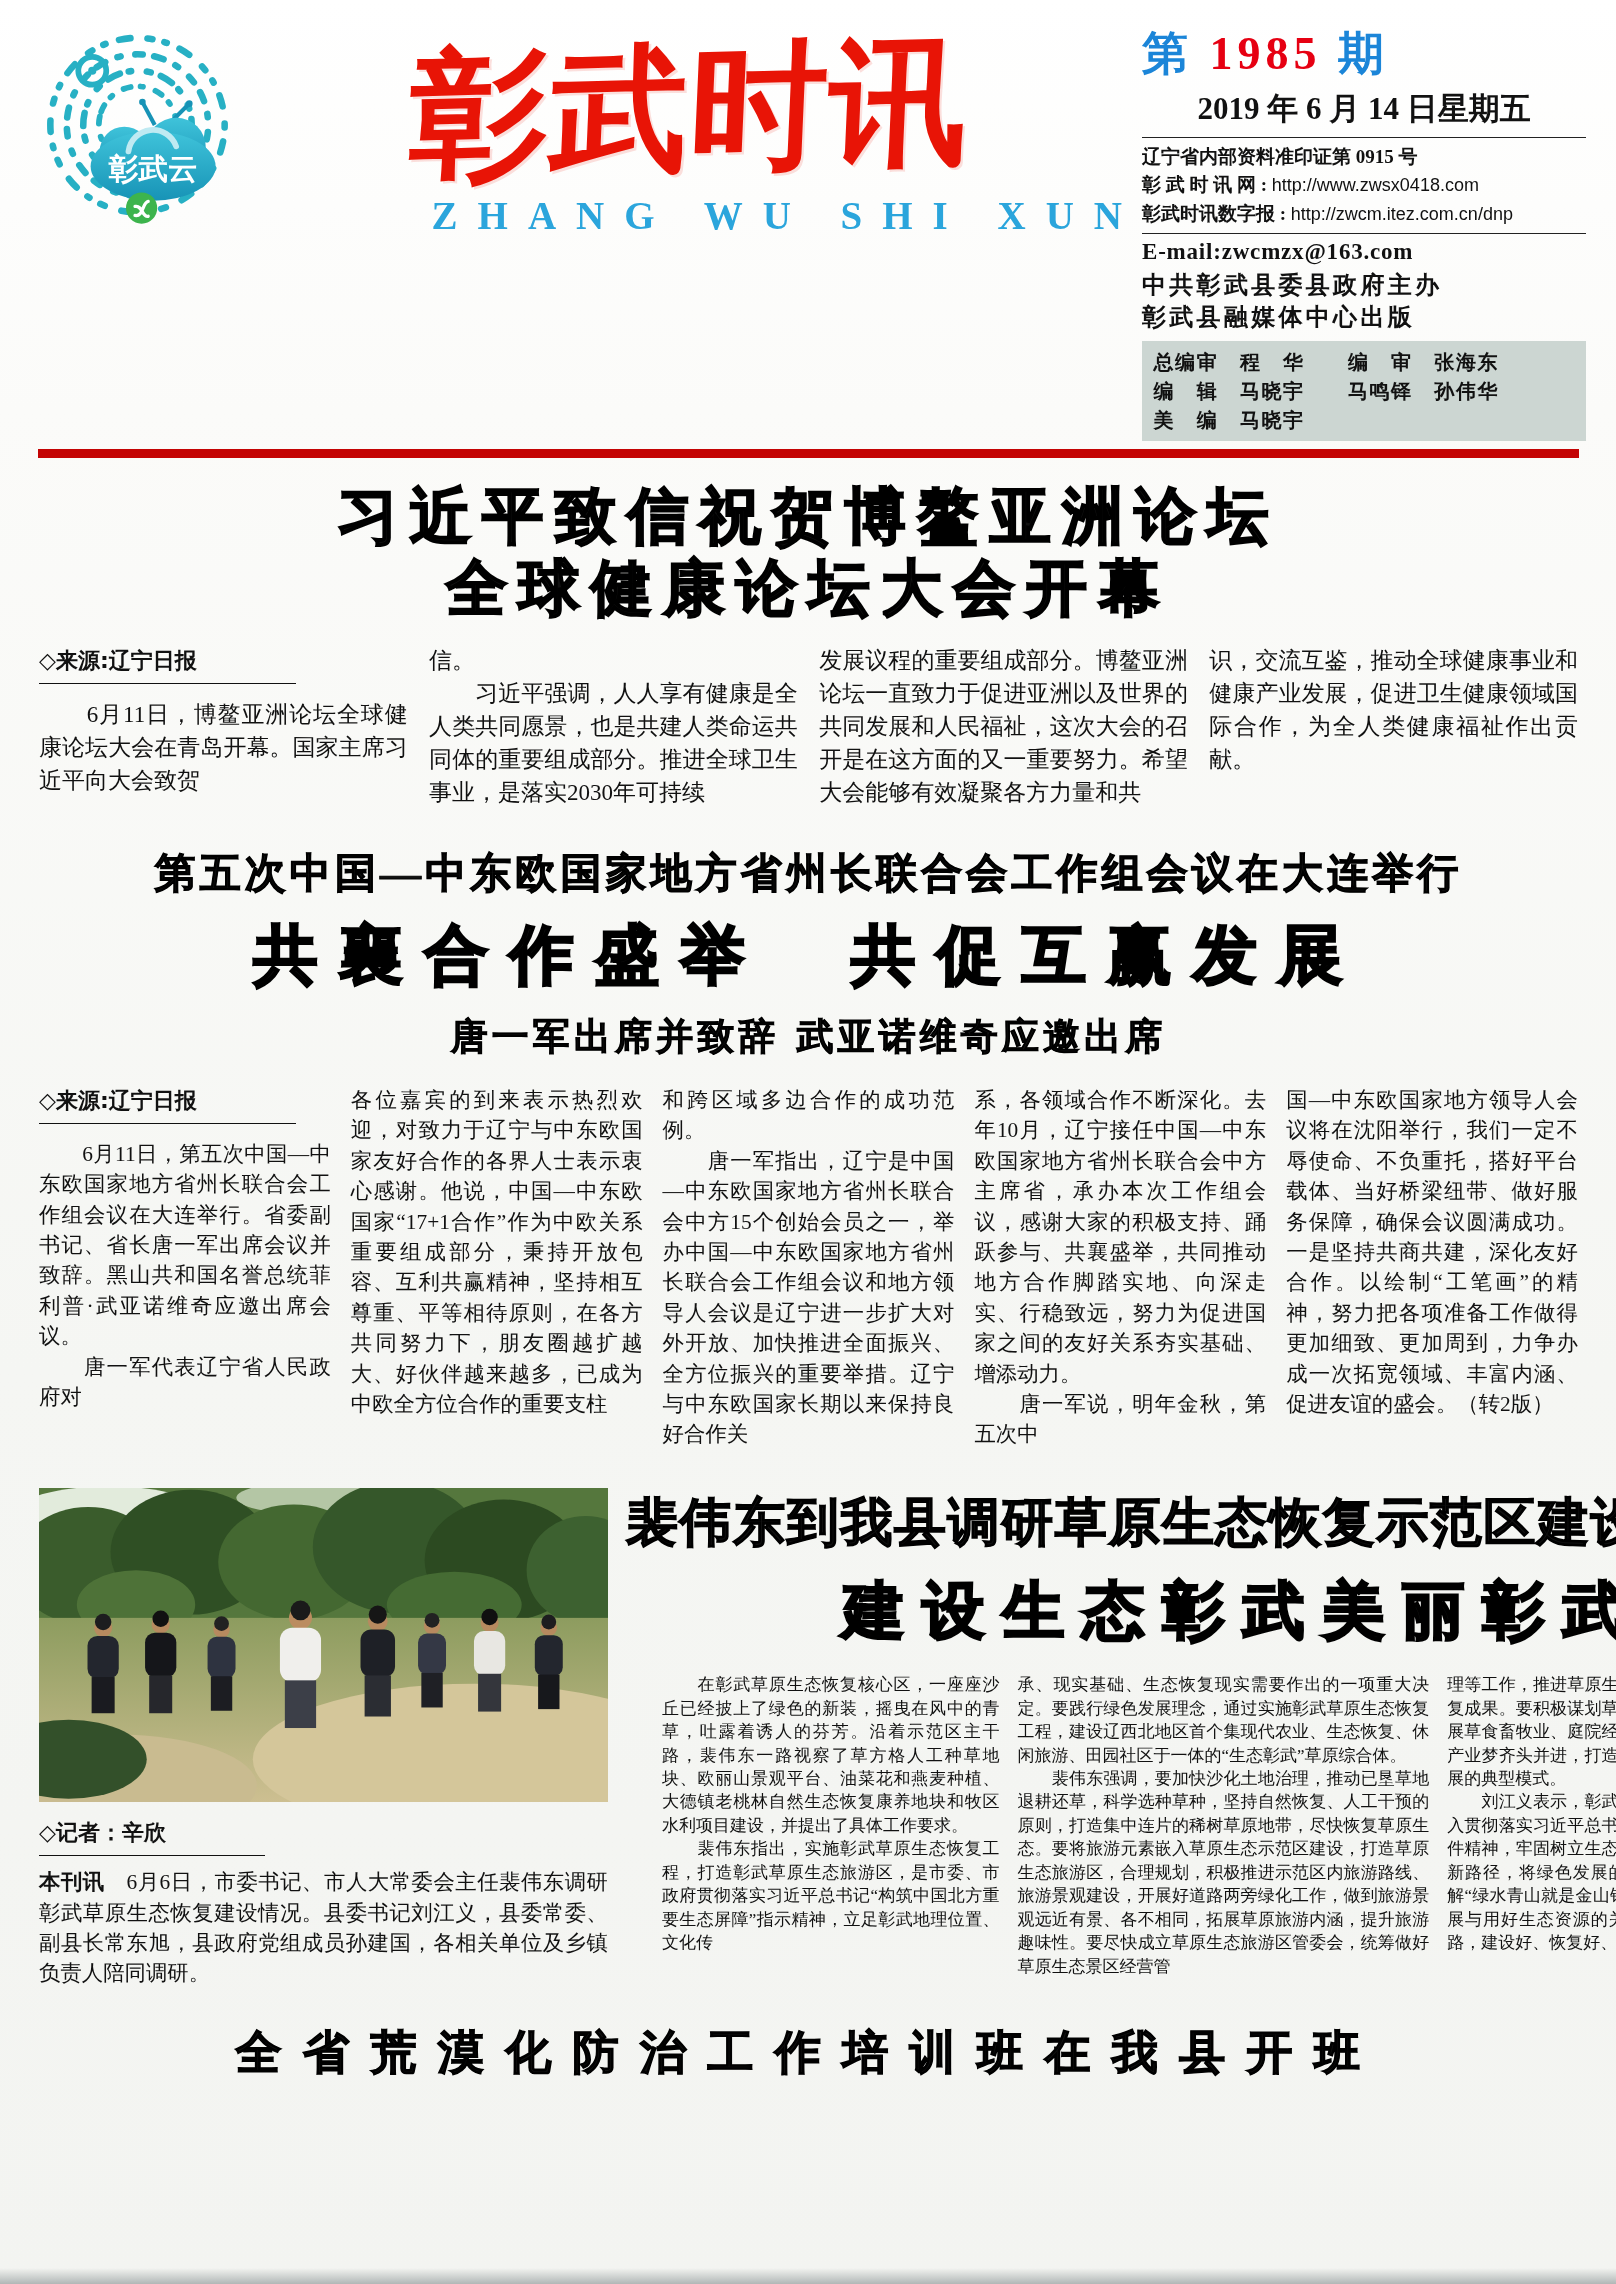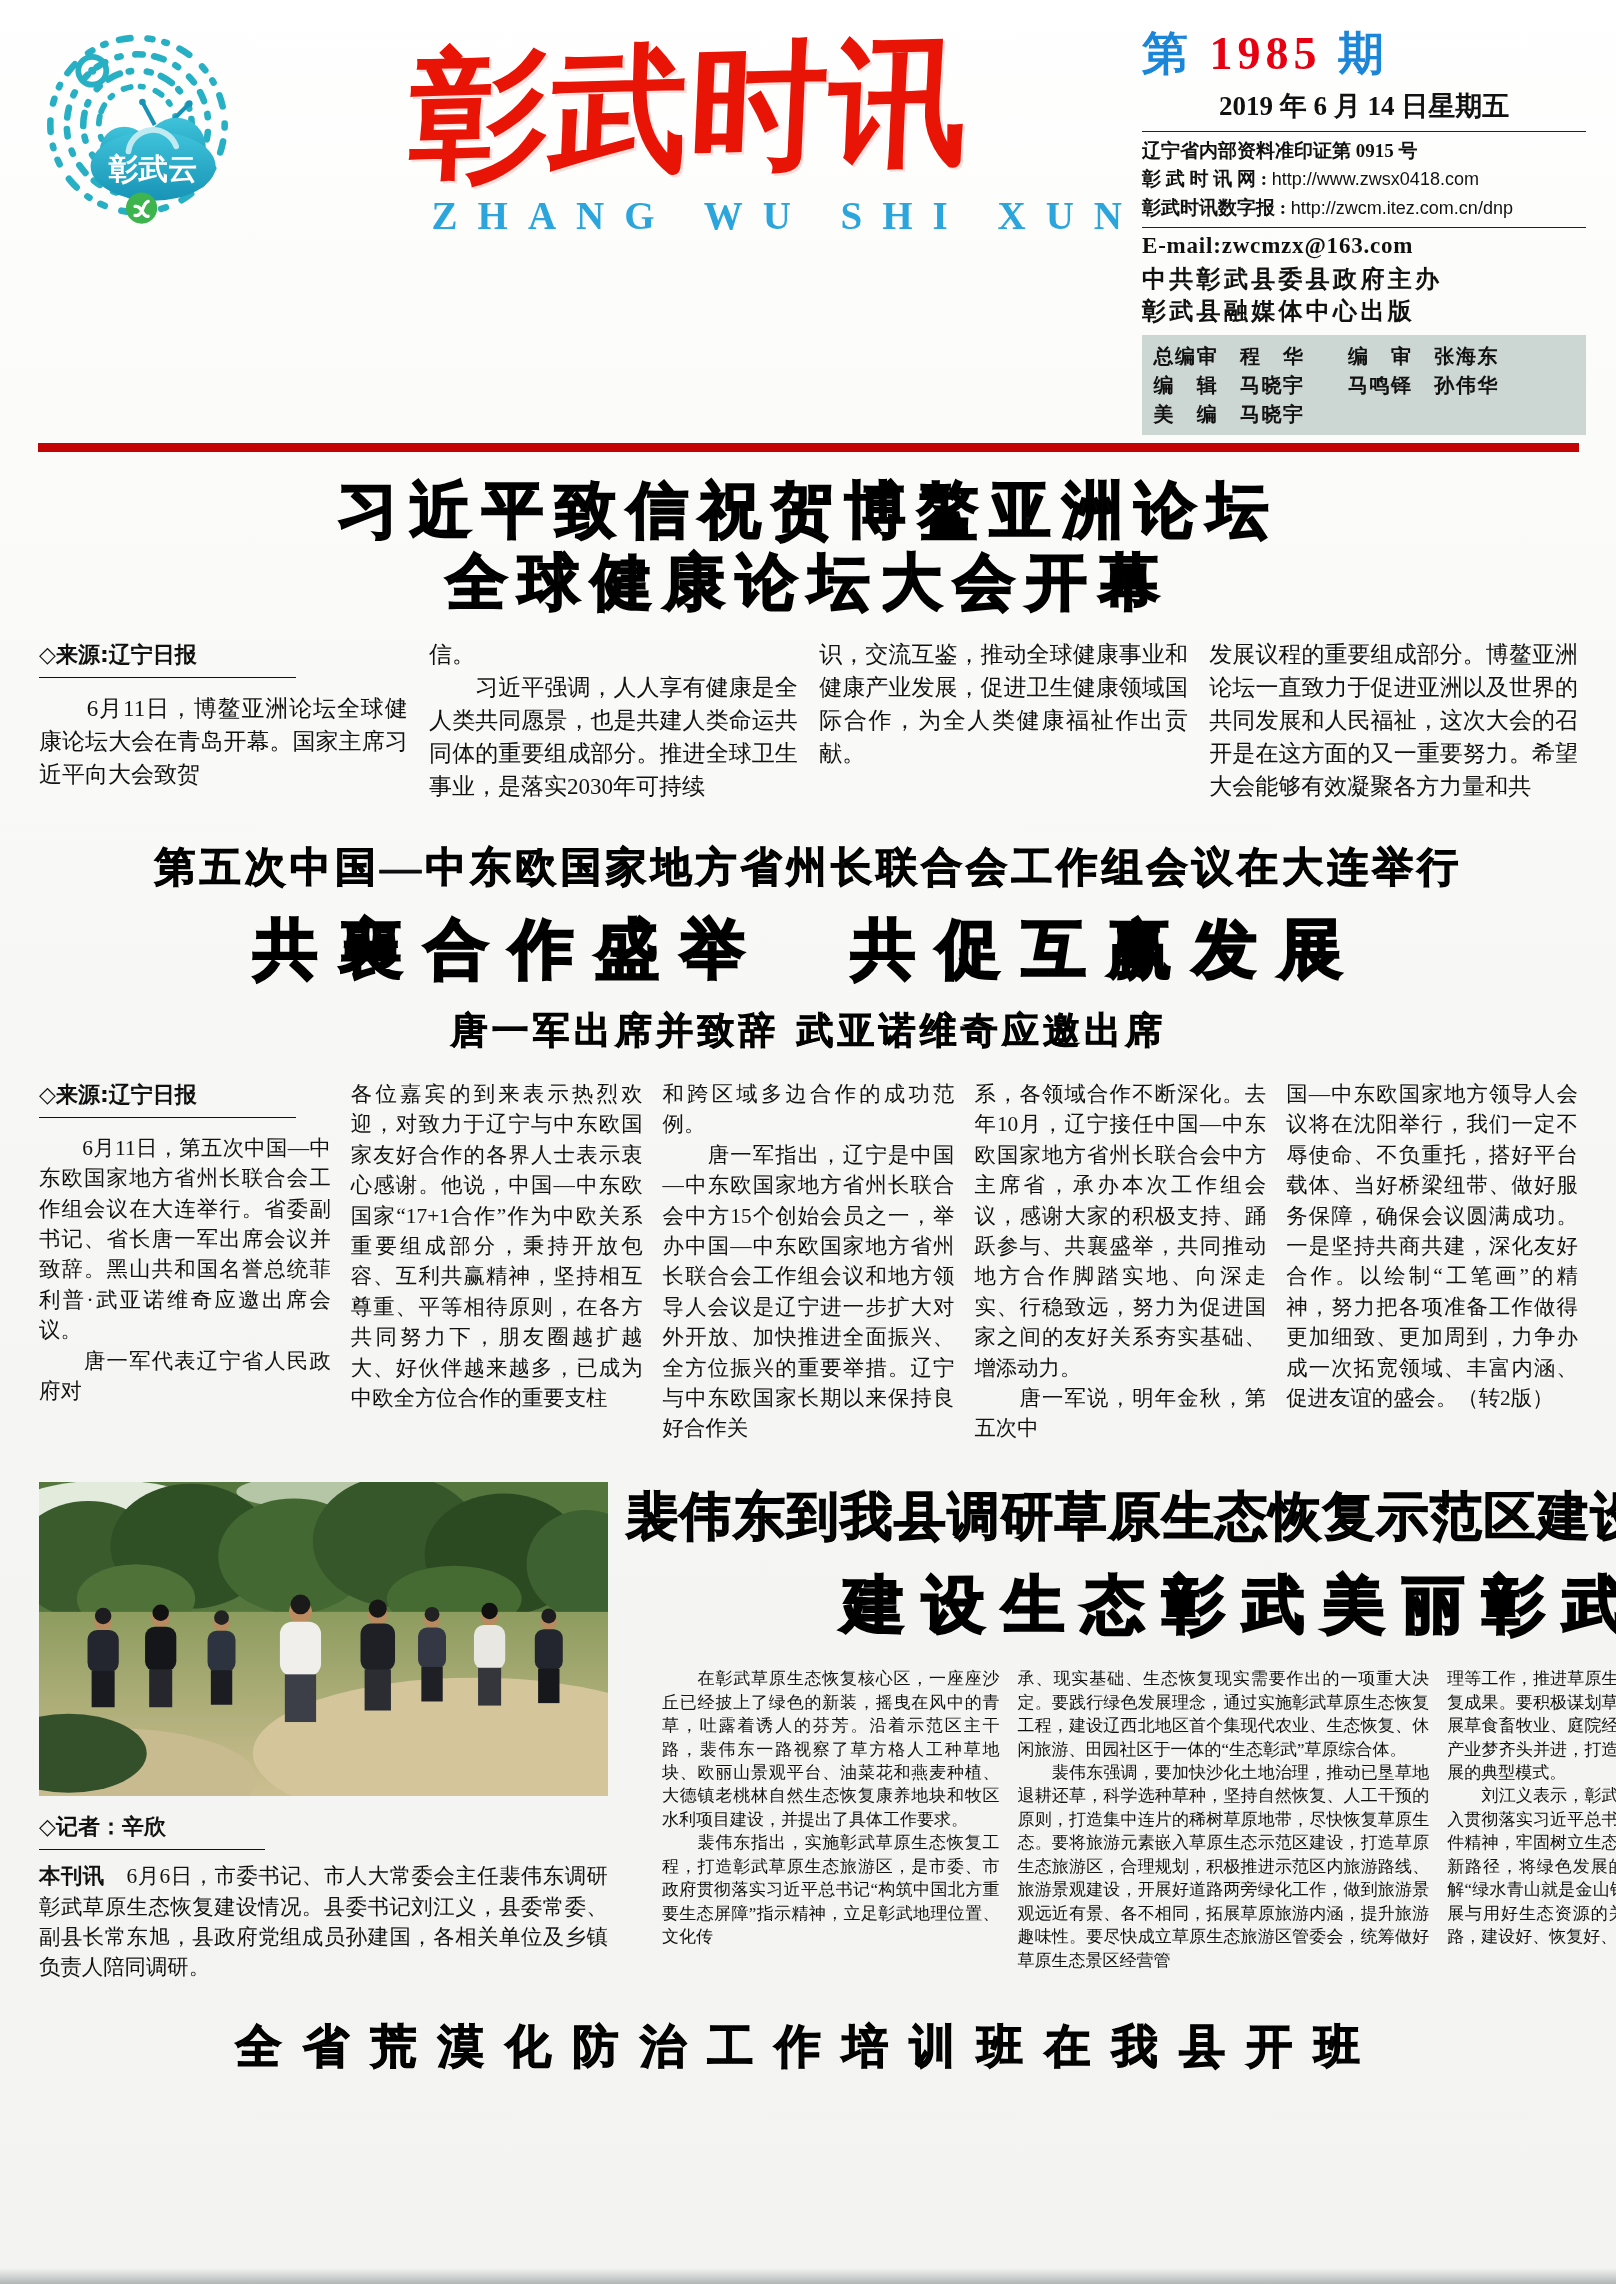--- a/index.html
+++ b/index.html
@@ -24,21 +24,21 @@
     letter-spacing:1.6px; transform:rotate(-1.5deg) skewX(-4deg);
     text-shadow:2.5px 2.5px 0 #e8140622;
     white-space:nowrap;
   }
   .pinyin { margin-top:11.5px; color:#2ba5dc; font-size:39px; font-weight:bold;
     letter-spacing:20px; font-family:Liberation Serif, serif; white-space:nowrap;text-align:right; }
   .info { width:444px; flex:0 0 auto; padding-top:1.6px; }
   .issue { text-align:left; font-size:46px; font-weight:900; letter-spacing:5px; }
   .issue .blue { color:#1b85d8; }
   .issue .red  { color:#e60012; }
-  .date { text-align:center; font-size:27px; font-weight:900; margin:3.3px 0 6.6px; white-space:nowrap; }
+  .date { text-align:center; font-size:31px; font-weight:900; margin:3.3px 0 6.6px; white-space:nowrap; }
   .thinrule { border:none; border-top:1.6px solid #222; margin:5px 0; }
   .meta { font-size:19px; font-weight:bold; line-height:1.5; white-space:nowrap; }
   .meta .url { font-family:"Liberation Sans","DejaVu Sans",sans-serif; font-weight:normal; font-size:18px; }
   .email { font-size:23px; font-weight:bold; letter-spacing:0.8px; margin:5px 0; }
   .org { font-size:24px; font-weight:900; letter-spacing:3.3px; line-height:1.3; white-space:nowrap; }
   .staff-box { background:#ccd6d2; margin-top:8.2px; padding:6.6px 11.5px; }
   .staff-box div { font-size:20px; font-weight:900; line-height:1.45; letter-spacing:1.6px; white-space:nowrap; }
 
   .red-rule { height:9px; background:#c40404; margin:5px 38px 0 38px; }
 
@@ -165,22 +165,22 @@
 
   <section class="article a1">
     <h1><span>习近平致信祝贺博鳌亚洲论坛</span><br><span>全球健康论坛大会开幕</span></h1>
     <div class="a1-cols">
       <div class="col">
         <div class="src">◇来源:辽宁日报</div>
         <div class="coltext">　　6月11日，博鳌亚洲论坛全球健康论坛大会在青岛开幕。国家主席习近平向大会致贺</div>
       </div>
       <div class="coltext">信。
 　　习近平强调，人人享有健康是全人类共同愿景，也是共建人类命运共同体的重要组成部分。推进全球卫生事业，是落实2030年可持续</div>
+      <div class="coltext">发展议程的重要组成部分。博鳌亚洲论坛一直致力于促进亚洲以及世界的共同发展和人民福祉，这次大会的召开是在这方面的又一重要努力。希望大会能够有效凝聚各方力量和共</div>
       <div class="coltext">识，交流互鉴，推动全球健康事业和健康产业发展，促进卫生健康领域国际合作，为全人类健康福祉作出贡献。</div>
-      <div class="coltext">发展议程的重要组成部分。博鳌亚洲论坛一直致力于促进亚洲以及世界的共同发展和人民福祉，这次大会的召开是在这方面的又一重要努力。希望大会能够有效凝聚各方力量和共</div>
     </div>
   </section>
 
   <section class="article a2">
     <div class="kicker">第五次中国—中东欧国家地方省州长联合会工作组会议在大连举行</div>
     <h1>共襄合作盛举　共促互赢发展</h1>
     <div class="sub">唐一军出席并致辞 武亚诺维奇应邀出席</div>
     <div class="a2-cols">
       <div class="col">
         <div class="src">◇来源:辽宁日报</div>

